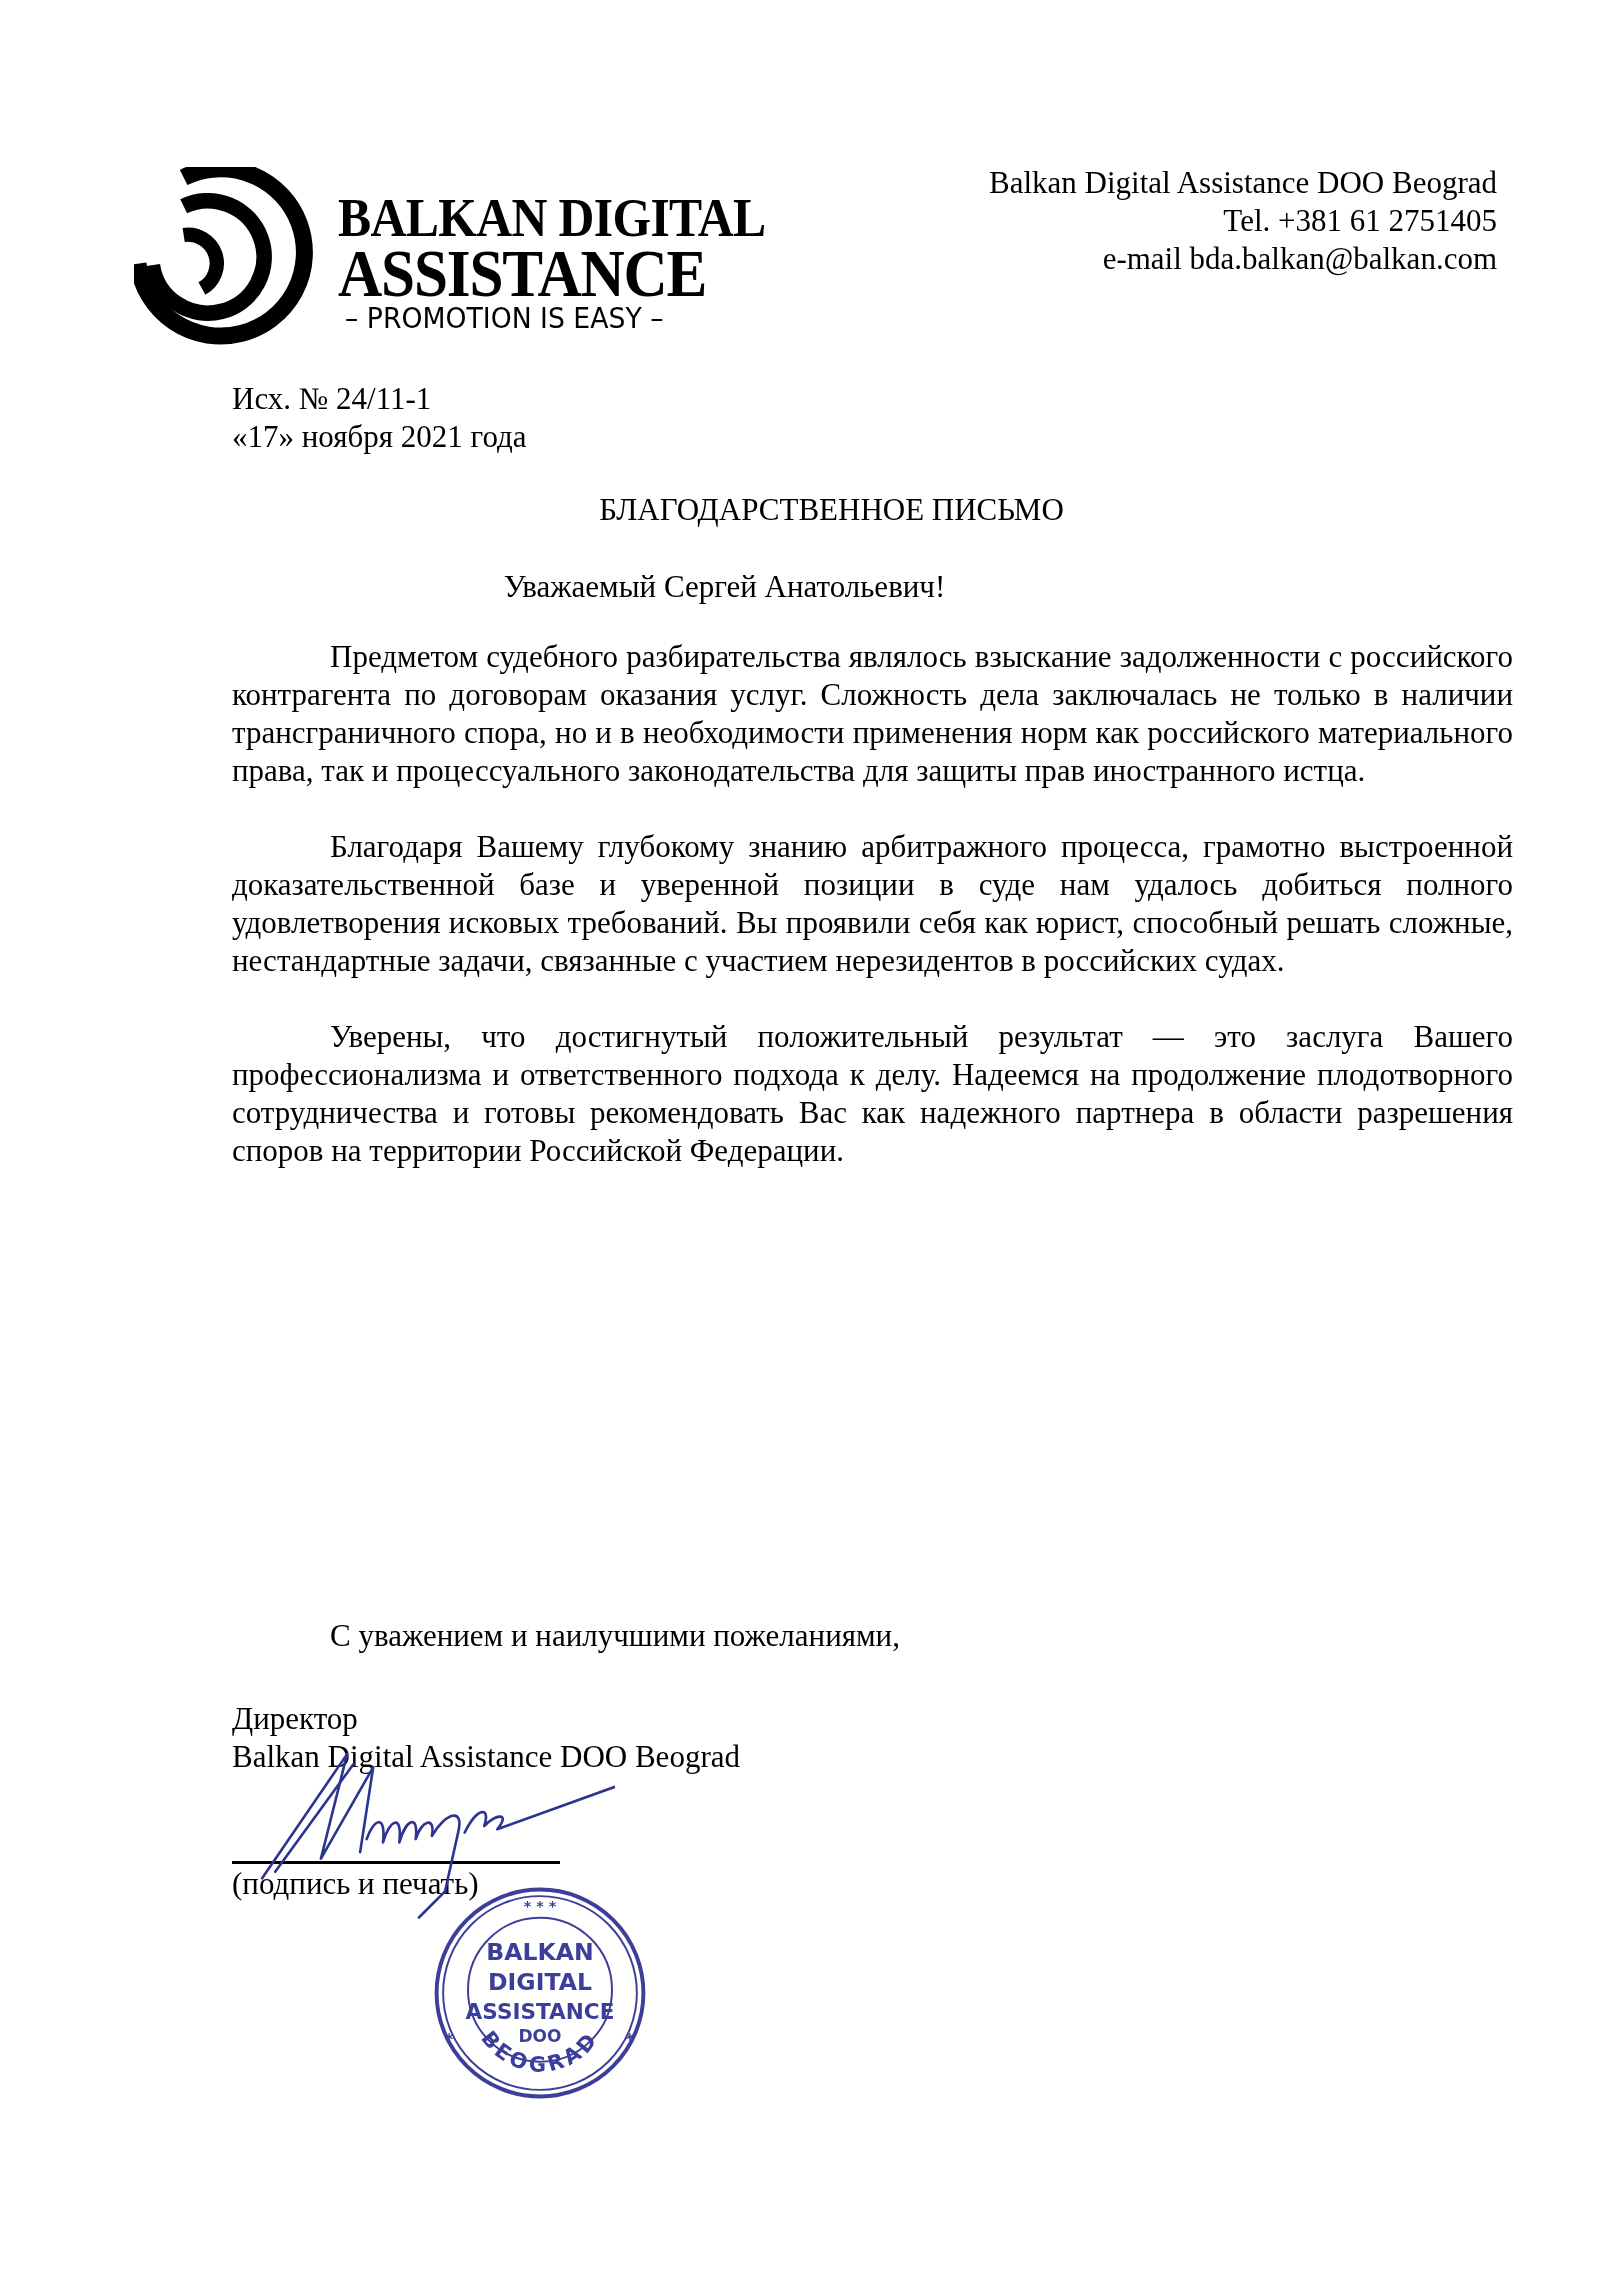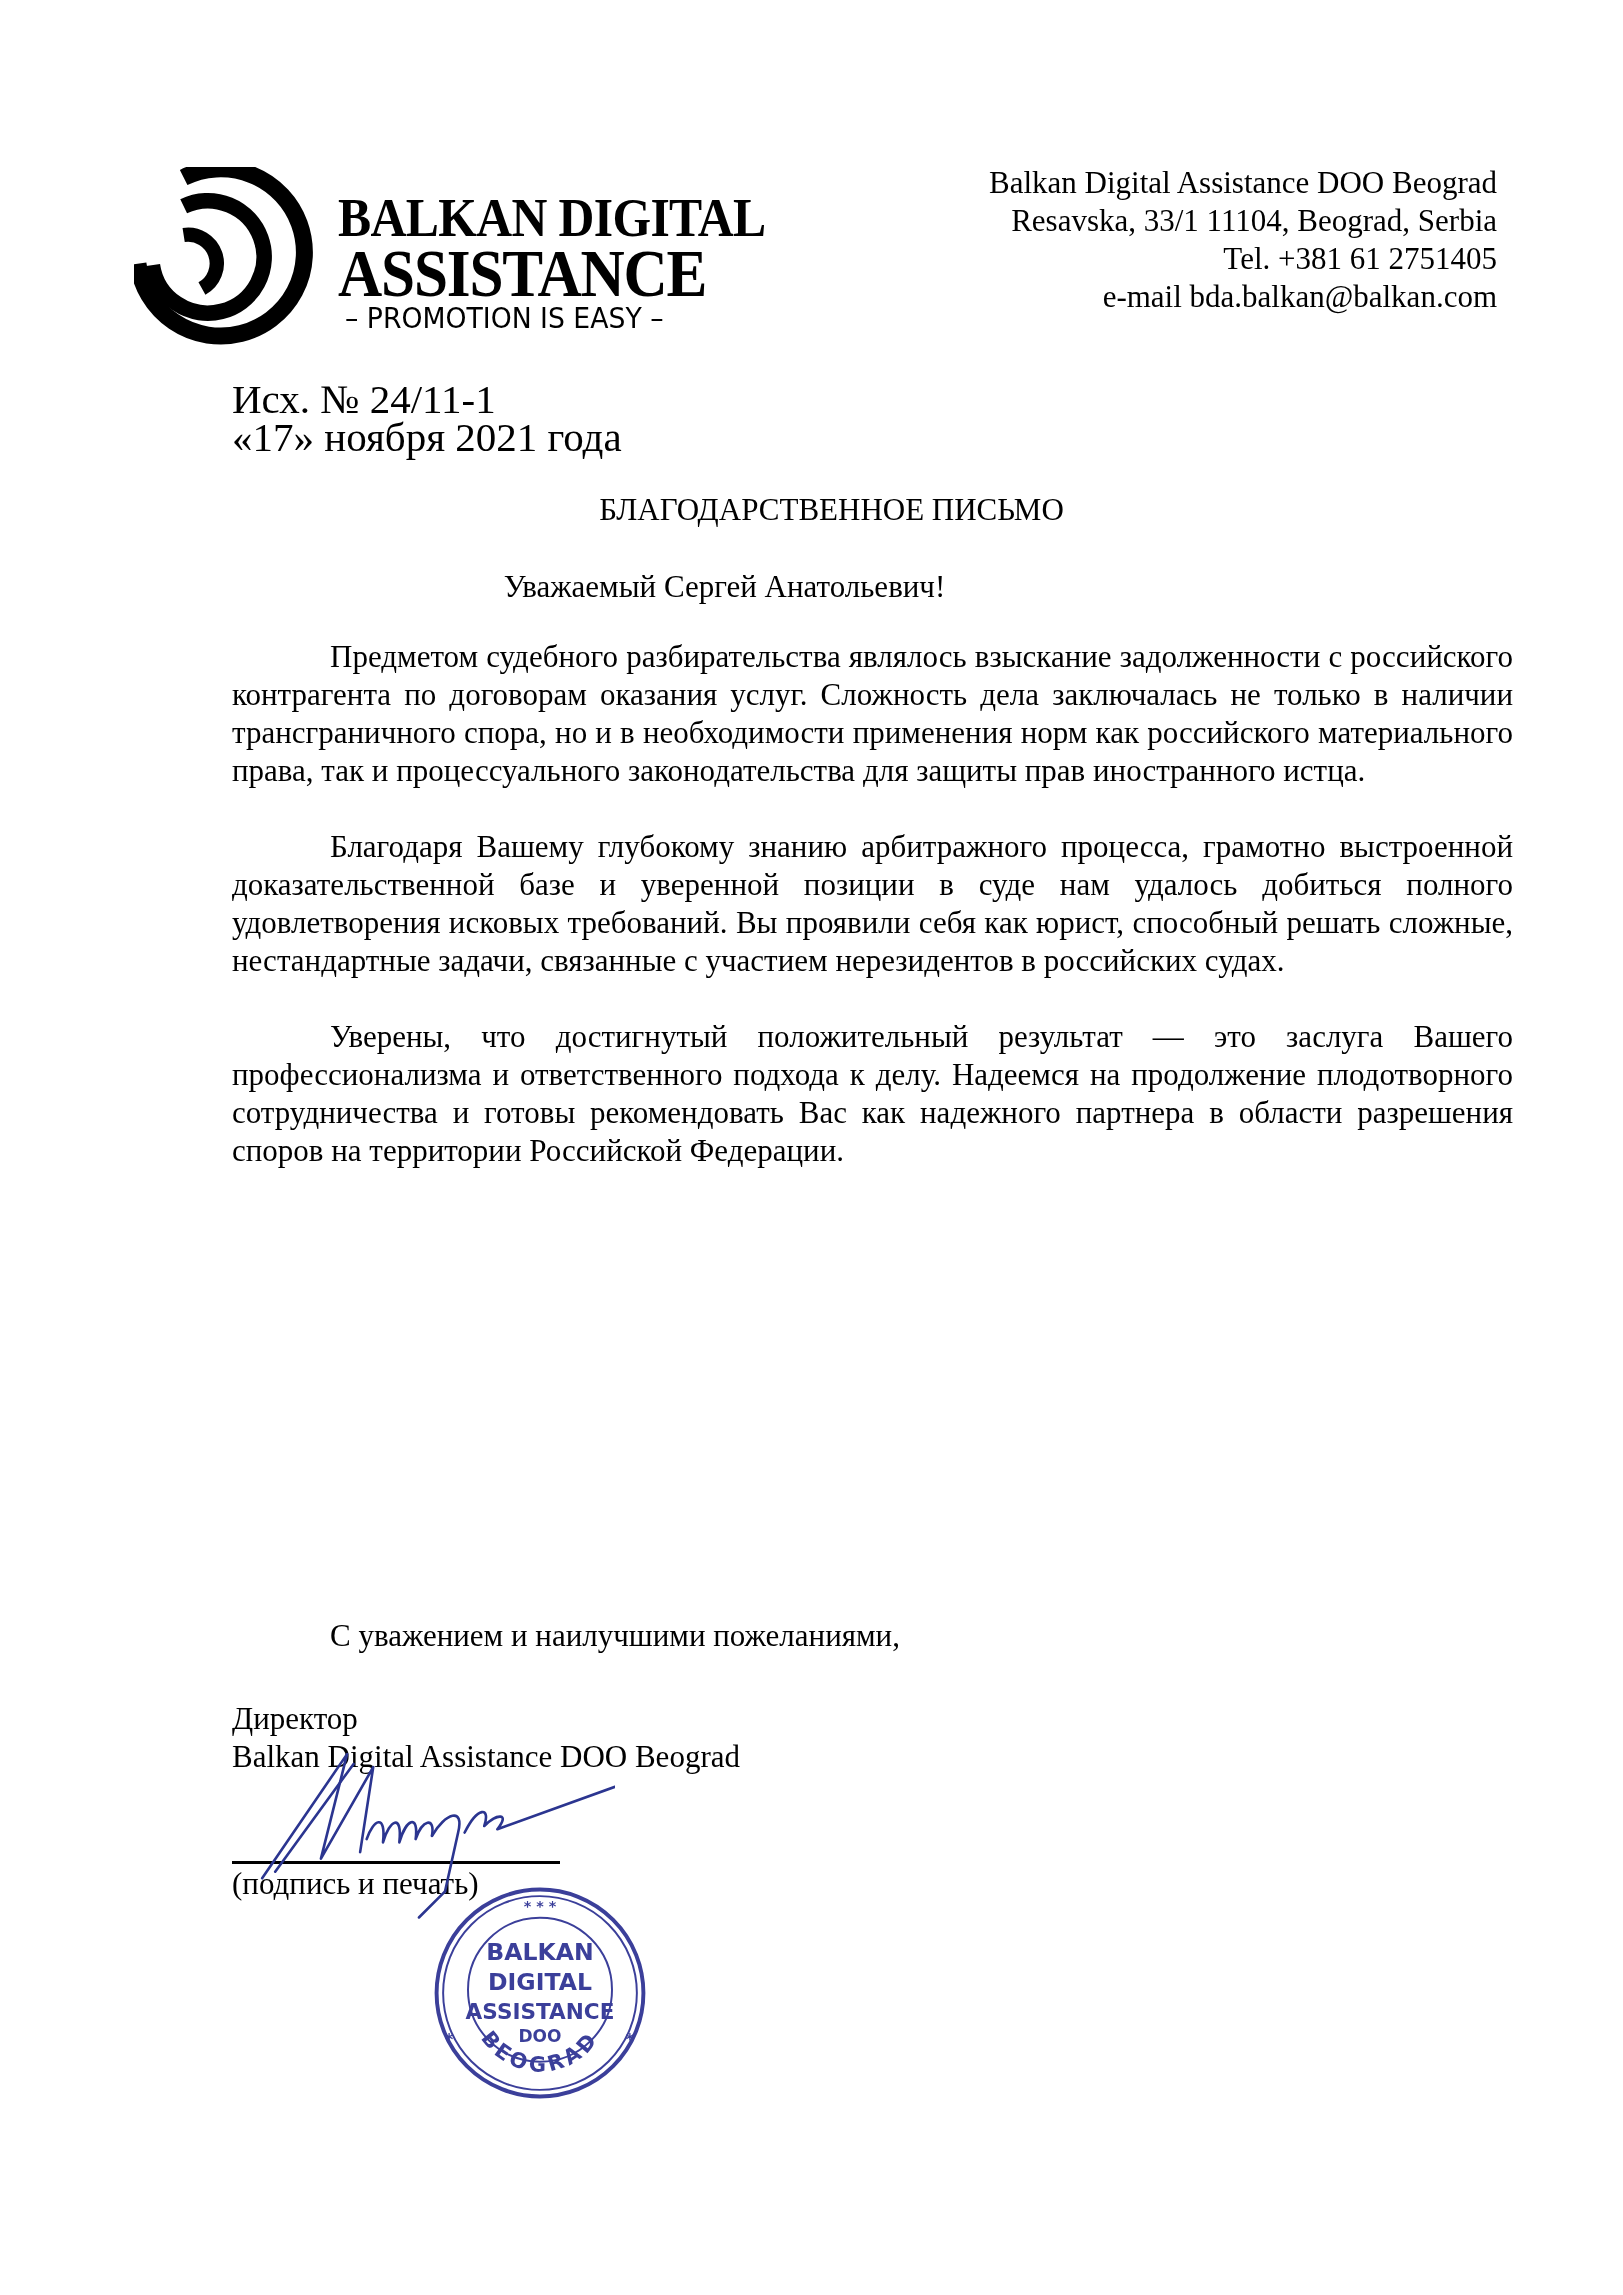--- a/index.html
+++ b/index.html
@@ -10,21 +10,21 @@
     .logo-line1 { position: absolute; left: 204px; top: 23.6px; font-family: "Liberation Serif", serif;
       font-weight: bold; font-size: 54px; letter-spacing: -0.7px; transform: scaleX(0.92); transform-origin: left; line-height: 1; white-space: nowrap; }
     .logo-line2 { position: absolute; left: 204px; top: 72px; font-family: "Liberation Serif", serif;
       font-weight: bold; font-size: 68px; letter-spacing: -1.3px; transform: scaleX(0.9); transform-origin: left; line-height: 1; white-space: nowrap; }
     .logo-line3 { position: absolute; left: 211px; top: 137px; font-family: "DejaVu Sans", sans-serif;
       font-size: 29px; letter-spacing: 0px; transform: scaleX(0.92); transform-origin: left; line-height: 1; white-space: nowrap; }
 
     .contacts { position: absolute; right: 126px; top: 164px; text-align: right; font-size: 31px; line-height: 38px; }
     .contacts div { white-space: nowrap; }
 
-    .ref { position: absolute; left: 232px; top: 380px; font-size: 41px; line-height: 38px; }
+    .ref { position: absolute; left: 232px; top: 380px; font-size: 31px; line-height: 38px; }
 
     .title { position: absolute; left: 0; width: 1623px; top: 492px; text-align: center; font-size: 31px; padding-left: 40px; box-sizing: border-box; }
     .salutation { position: absolute; left: 0; width: 1351px; top: 569px; text-align: center; font-size: 31px; padding-left: 98px; box-sizing: border-box; }
 
     .body-text { position: absolute; left: 232px; width: 1281px; top: 638px; font-size: 31px; line-height: 38px; text-align: justify; }
     .body-text p { margin: 0 0 38px 0; text-indent: 98px; }
 
     .closing { position: absolute; left: 330px; top: 1618px; font-size: 31px; }
 
     .signblock { position: absolute; left: 232px; top: 1700px; font-size: 31px; line-height: 38px; }
@@ -44,21 +44,20 @@
     <path d="M76 60 A86 86 0 1 1 28 150" fill="none" stroke="#000" stroke-width="24"></path>
     <path d="M76 104 A44 44 0 0 1 104 186" fill="none" stroke="#000" stroke-width="22"></path>
   </svg>
   <div class="logo-line1">BALKAN DIGITAL</div>
   <div class="logo-line2">ASSISTANCE</div>
   <div class="logo-line3">– PROMOTION IS EASY –</div>
 </div>
 
 <div class="contacts">
   <div>Balkan Digital Assistance DOO Beograd</div>
-  <div>Resavska, 33/1 11104, Beograd, Serbia</div>
   <div>Tel. +381 61 2751405</div>
   <div>e-mail bda.balkan@balkan.com</div>
 </div>
 
 <div class="ref">
   <div>Исх. № 24/11-1</div>
   <div>«17» ноября 2021 года</div>
 </div>
 
 <div class="title">БЛАГОДАРСТВЕННОЕ ПИСЬМО</div>

